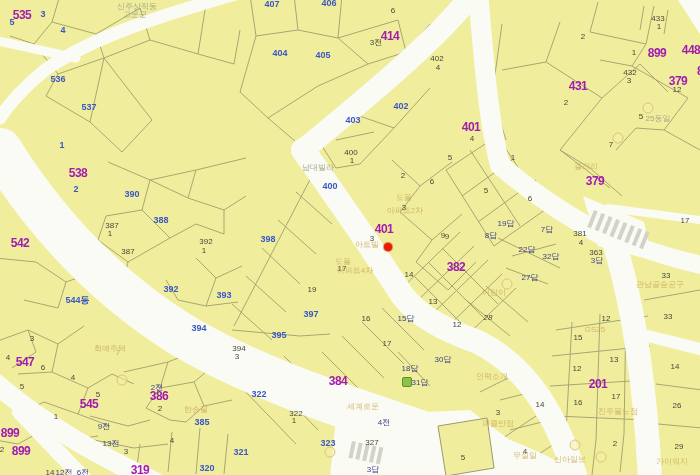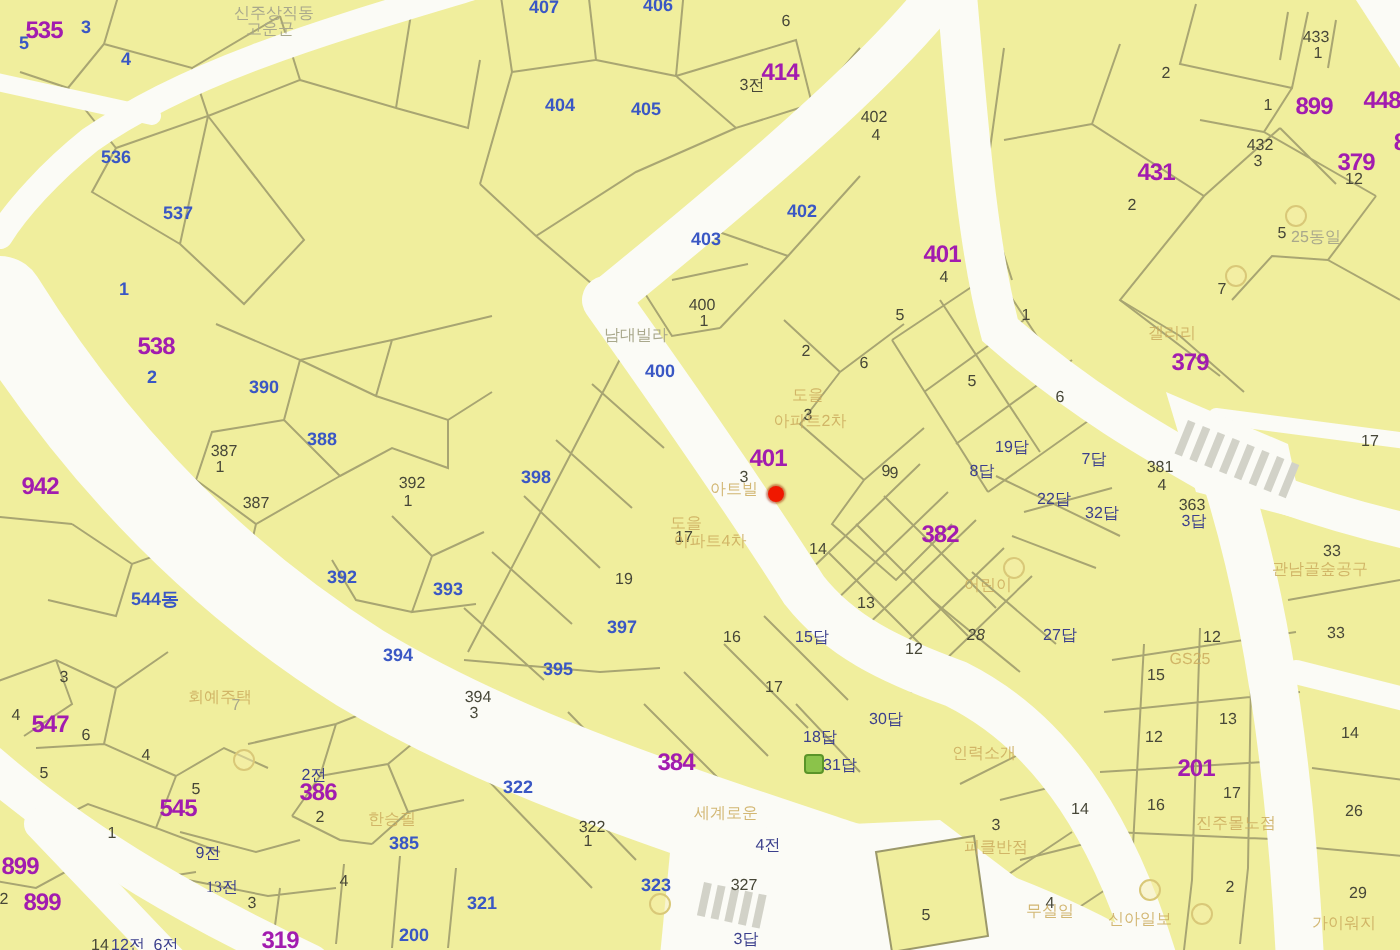--- a/index.html
+++ b/index.html
@@ -110,37 +110,37 @@
         <rect x="14" y="0" width="4" height="17"></rect>
           <rect x="21" y="0" width="4" height="17"></rect>
         <rect x="28" y="0" width="4" height="17"></rect>
       </g>
     </g>
   </svg>
 
   <div id="label-layer">
       <span class="lbl b" style="left: 22px; top: 15px;">535</span>
       <span class="lbl b" style="left: 78px; top: 173px;">538</span>
-      <span class="lbl b" style="left: 20px; top: 243px;">942</span>
+      <span class="lbl b" style="left: 20px; top: 243px;">542</span>
       <span class="lbl b" style="left: 25px; top: 362px;">547</span>
       <span class="lbl b" style="left: 89px; top: 404px;">545</span>
       <span class="lbl b" style="left: 10px; top: 433px;">899</span>
       <span class="lbl b" style="left: 21px; top: 451px;">899</span>
       <span class="lbl b" style="left: 159px; top: 396px;">386</span>
       <span class="lbl b" style="left: 140px; top: 470px;">319</span>
       <span class="lbl b" style="left: 338px; top: 381px;">384</span>
       <span class="lbl b" style="left: 390px; top: 36px;">414</span>
       <span class="lbl b" style="left: 384px; top: 229px;">401</span>
       <span class="lbl b" style="left: 471px; top: 127px;">401</span>
       <span class="lbl b" style="left: 578px; top: 86px;">431</span>
       <span class="lbl b" style="left: 657px; top: 53px;">899</span>
       <span class="lbl b" style="left: 691px; top: 50px;">448</span>
       <span class="lbl b" style="left: 678px; top: 81px;">379</span>
       <span class="lbl b" style="left: 595px; top: 181px;">379</span>
-      <span class="lbl b" style="left: 470px; top: 267px; text-align: right;">382</span>
+      <span class="lbl b" style="left: 456px; top: 267px; text-align: right;">382</span>
       <span class="lbl b" style="left: 598px; top: 384px;">201</span>
       <span class="lbl b" style="left: 700px; top: 71px;">8</span>
       <span class="lbl n" style="left: 43px; top: 14px;">3</span>
       <span class="lbl n" style="left: 12px; top: 22px;">5</span>
       <span class="lbl n" style="left: 63px; top: 30px;">4</span>
       <span class="lbl n" style="left: 58px; top: 79px;">536</span>
       <span class="lbl n" style="left: 89px; top: 107px;">537</span>
       <span class="lbl n" style="left: 62px; top: 145px;">1</span>
       <span class="lbl n" style="left: 76px; top: 189px;">2</span>
       <span class="lbl n" style="left: 132px; top: 194px;">390</span>
@@ -156,21 +156,21 @@
       <span class="lbl n" style="left: 323px; top: 55px;">405</span>
       <span class="lbl n" style="left: 272px; top: 4px;">407</span>
       <span class="lbl n" style="left: 329px; top: 3px;">406</span>
       <span class="lbl n" style="left: 311px; top: 314px;">397</span>
       <span class="lbl n" style="left: 279px; top: 335px;">395</span>
       <span class="lbl n" style="left: 199px; top: 328px;">394</span>
       <span class="lbl n" style="left: 259px; top: 394px;">322</span>
       <span class="lbl n" style="left: 328px; top: 443px;">323</span>
       <span class="lbl n" style="left: 241px; top: 452px;">321</span>
       <span class="lbl n" style="left: 202px; top: 422px;">385</span>
-      <span class="lbl n" style="left: 207px; top: 468px;">200</span>
+      <span class="lbl n" style="left: 207px; top: 468px;">320</span>
       <span class="lbl d" style="left: 393px; top: 11px;">6</span>
       <span class="lbl d" style="left: 376px; top: 43px;">3전</span>
       <span class="lbl d" style="left: 437px; top: 59px;">402</span>
       <span class="lbl d" style="left: 438px; top: 68px;">4</span>
       <span class="lbl d" style="left: 351px; top: 153px;">400</span>
       <span class="lbl d" style="left: 352px; top: 161px;">1</span>
       <span class="lbl d" style="left: 658px; top: 19px;">433</span>
       <span class="lbl d" style="left: 659px; top: 27px;">1</span>
       <span class="lbl d" style="left: 634px; top: 53px;">1</span>
       <span class="lbl d" style="left: 630px; top: 73px;">432</span>
@@ -243,27 +243,27 @@
       <span class="lbl d" style="left: 204px; top: 251px;">1</span>
       <span class="lbl s" style="left: 406px; top: 319px;">15답</span>
       <span class="lbl s" style="left: 410px; top: 369px;">18답</span>
       <span class="lbl s" style="left: 443px; top: 360px;">30답</span>
       <span class="lbl s" style="left: 420px; top: 383px;">31답</span>
       <span class="lbl s" style="left: 506px; top: 224px;">19답</span>
       <span class="lbl s" style="left: 547px; top: 230px;">7답</span>
       <span class="lbl s" style="left: 491px; top: 236px;">8답</span>
       <span class="lbl s" style="left: 527px; top: 250px;">22답</span>
       <span class="lbl s" style="left: 551px; top: 257px;">32답</span>
-      <span class="lbl s" style="left: 530px; top: 278px; margin-top: 40px;">27답</span>
+      <span class="lbl s" style="left: 530px; top: 278px;">27답</span>
       <span class="lbl s" style="left: 597px; top: 261px;">3답</span>
       <span class="lbl s" style="left: 373px; top: 470px;">3답</span>
       <span class="lbl s" style="left: 384px; top: 423px;">4전</span>
       <span class="lbl s" style="left: 157px; top: 388px;">2전</span>
       <span class="lbl s" style="left: 104px; top: 427px;">9전</span>
-      <span class="lbl s" style="left: 111px; top: 444px; font-family: Liberation Serif, serif;">13전</span>
+      <span class="lbl s" style="left: 111px; top: 444px;">13전</span>
       <span class="lbl s" style="left: 83px; top: 473px;">6전</span>
       <span class="lbl s" style="left: 64px; top: 473px;">12전</span>
       <span class="lbl fg" style="left: 137px; top: 7px;">신주상직동</span>
       <span class="lbl fg" style="left: 135px; top: 15px;">고운군</span>
       <span class="lbl fg" style="left: 318px; top: 168px;">남대빌라</span>
       <span class="lbl fg" style="left: 658px; top: 119px;">25동일</span>
       <span class="lbl fg" style="left: 118px; top: 353px;">7</span>
       <span class="lbl fo" style="left: 404px; top: 198px;">도을</span>
       <span class="lbl fo" style="left: 405px; top: 211px;">아파트2차</span>
       <span class="lbl fo" style="left: 367px; top: 245px;">아트빌</span>

